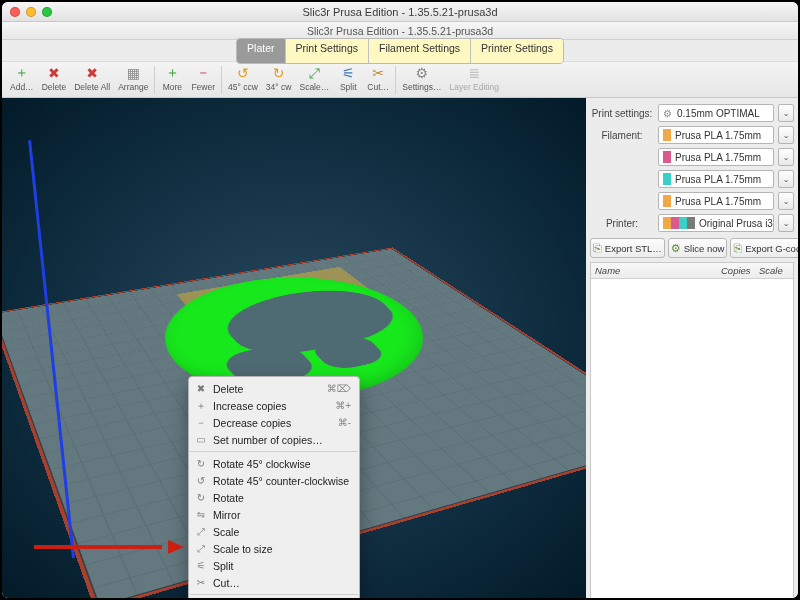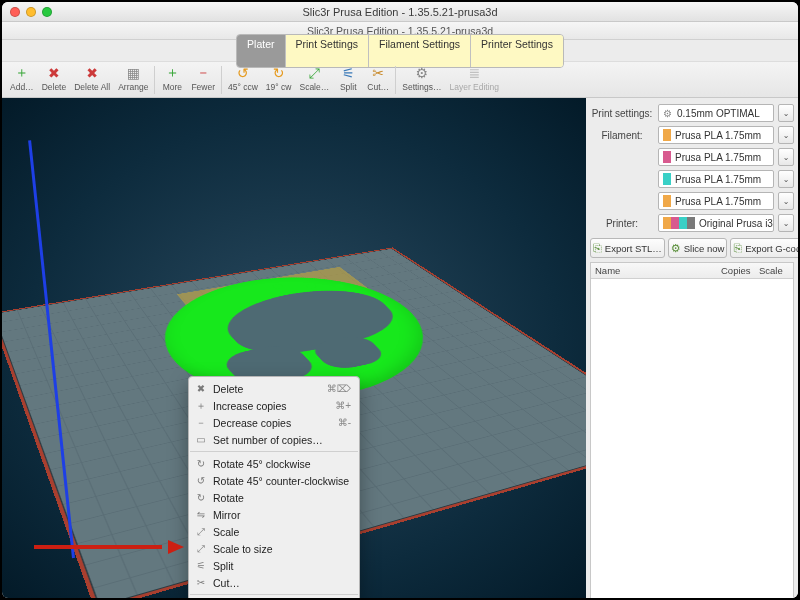--- a/index.html
+++ b/index.html
@@ -9,21 +9,21 @@
     
     .osx-title { height: 20px; background: linear-gradient(#f6f6f6,#e2e2e2); border-bottom:1px solid #c9c9c9; display:flex; align-items:center; font-size:11px; color:#3a3a3a; position:relative; }
     .traffic { position:absolute; left:8px; display:flex; gap:6px; }
     .dot { width:10px; height:10px; border-radius:50%; border:1px solid rgba(0,0,0,.2); }
     .dot.r{background:#ff5f57}.dot.y{background:#ffbd2e}.dot.g{background:#28c940}
     .osx-title .t { margin:0 auto; }
     .subtitle { height:18px; background:linear-gradient(#f6f6f6,#e8e8e8); text-align:center; font-size:10.5px; color:#555; line-height:18px; border-bottom:1px solid #d0d0d0;}
 
     
     .tabrow { height:22px; display:flex; justify-content:center; align-items:center; background:#ececec; border-bottom:1px solid #ddd; }
-    .tabseg { display:flex; border:1px solid #b9b9b9; border-radius:4px; overflow:hidden; height:34px; }
+    .tabseg { display:flex; border:1px solid #b9b9b9; border-radius:4px; overflow:hidden; height:26px; }
     .tabseg span { font-size:10.5px; padding:1px 10px; background:#fef9c3; color:#333; border-right:1px solid #c0c0c0; line-height:16px; cursor:pointer;}
     .tabseg span:last-child{border-right:none}
     .tabseg span.active{ background:#9a9a9a; color:#fff; }
 
     
     .toolbar { height:36px; background:linear-gradient(#f4f4f4,#e6e6e6); border-bottom:1px solid #c8c8c8; display:flex; align-items:flex-start; padding:2px 4px; gap:0; font-size:8.5px; color:#555;}
     .tbtn { display:flex; flex-direction:column; align-items:center; padding:0 4px; min-width:30px; cursor:pointer;}
     .tbtn .ic { width:18px; height:18px; display:flex; align-items:center;justify-content:center; font-size:14px; color:#8a8a8a;}
     .tbtn.d { opacity:.45; }
     .tsep{ width:1px; height:28px; background:#cfcfcf; margin:2px 2px;}
@@ -80,21 +80,21 @@
     .sw { width:8px; height:12px; }
     .sw.o{background:#f0a848}.sw.m{background:#d85a8f}.sw.c{background:#39d0c6}.sw.g{background:#7a7a7a}
     .swstack{display:flex;}
     .gear{width:10px;height:10px;color:#888}
 
     .btnrow{ display:flex; gap:3px; margin:6px 0 4px 0;}
     .pill{ flex:1; height:20px; border:1px solid #b8b8b8; border-radius:3px; background:linear-gradient(#fdfdfd,#ececec); display:flex; align-items:center; justify-content:center; gap:3px; font-size:9.5px; cursor:pointer; white-space:nowrap; padding:0 2px;}
     .pill .pi{font-size:11px;color:#5a8f3a}
 
     .objlist{ border:1px solid #c8c8c8; background:#fff; height:360px; margin-top:2px;}
-    .objhead{ display:flex; font-size:9.5px; color:#444; background:linear-gradient(#f8f8f8,#ececec); border-bottom:1px solid #d0d0d0;}
+    .objhead{ display:flex; font-size:9.5px; color:#444; background:linear-gradient(#f8f8f8,#ececec); border-bottom:1px solid #d0d0d0;font-style:italic;}
     .objhead span,.objrow span{ padding:2px 4px;}
     .c-name{flex:1}.c-cop{width:38px}.c-scl{width:38px}
     .objrow{display:flex; font-size:10px; color:#222;}
   </style>
 </head>
 <body>
 
 <div class="frame">
 
   <div class="osx-title">
@@ -142,21 +142,21 @@
         <span class="ic fewer">－</span>
         <span>Fewer</span>
       </div>
     <div class="tsep"></div>
     <div class="tbtn">
         <span class="ic ccw">↺</span>
         <span>45° ccw</span>
       </div>
     <div class="tbtn">
         <span class="ic cw">↻</span>
-        <span>19° cw</span>
+        <span>34° cw</span>
       </div>
     <div class="tbtn">
         <span class="ic scale">⤢</span>
         <span>Scale…</span>
       </div>
     <div class="tbtn">
         <span class="ic split">⚟</span>
         <span>Split</span>
       </div>
     <div class="tbtn">

